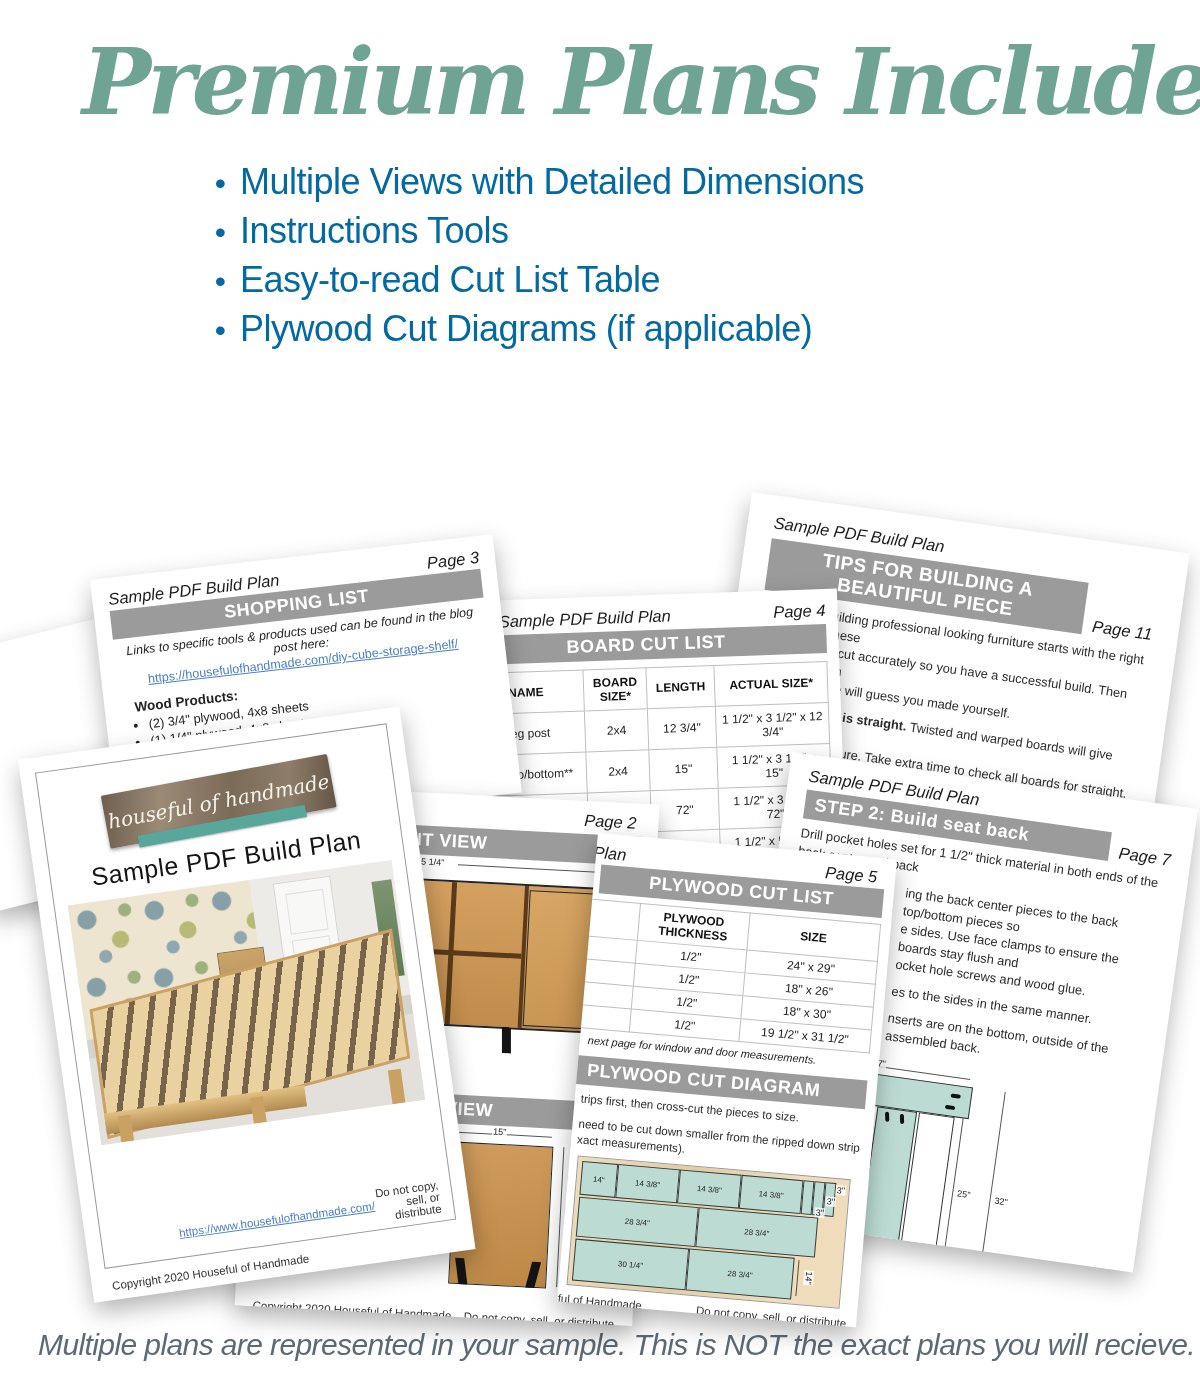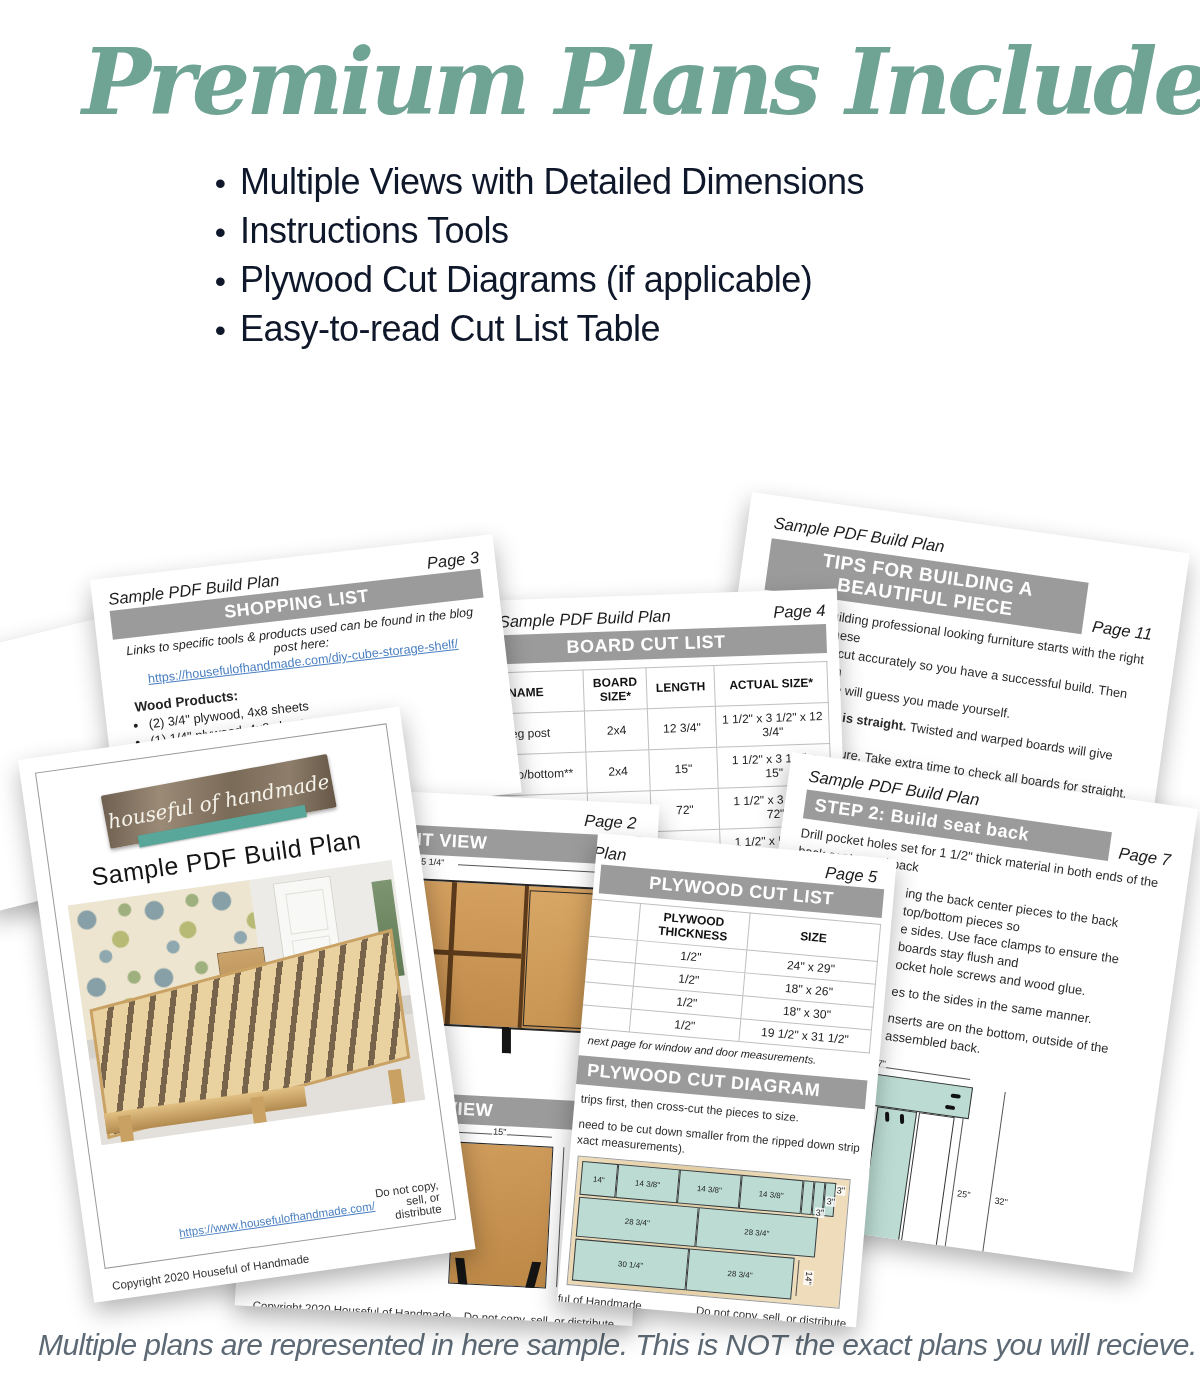--- a/index.html
+++ b/index.html
@@ -3,21 +3,21 @@
 <meta charset="utf-8">
 <style>
   html,body{margin:0;padding:0;}
   body{width:1200px;height:1400px;position:relative;overflow:hidden;background:#fff;
        font-family:"Liberation Sans",sans-serif;color:#222;}
   
   .main-title{position:absolute;left:82px;top:28px;width:1060px;
     font-family:"DejaVu Serif",serif;font-style:italic;font-weight:bold;
     font-size:92px;letter-spacing:-4px;color:#6FA495;white-space:nowrap;}
   .features{position:absolute;left:200px;top:158px;list-style:none;margin:0;padding:0;}
-  .features li{font-size:36px;line-height:47px;color:#0f172a;letter-spacing:-0.5px;}
+  .features li{font-size:36px;line-height:47px;color:#0369a1;letter-spacing:-0.5px;}
   .features .b{display:inline-block;width:40px;text-align:center;font-size:32px;}
   .caption{position:absolute;left:38px;top:1328px;width:1130px;font-size:30px;
     font-style:italic;color:#5D6A75;white-space:nowrap;letter-spacing:-0.6px;}
   
   .sheet{position:absolute;background:#fff;box-shadow:0 10px 24px rgba(0,0,0,.30);
     transform-origin:top left;overflow:hidden;}
   #sh-blank{left:-70px;top:660px;width:180px;height:260px;transform:rotate(-14deg);z-index:0;}
   #sh-p11{left:752px;top:492px;width:442px;height:560px;transform:rotate(8deg);z-index:1;}
   #sh-p4{left:452px;top:602px;width:385px;height:450px;transform:rotate(-2deg);z-index:2;}
   #sh-p7{left:792px;top:752px;width:410px;height:468px;transform:rotate(8deg);z-index:3;}
@@ -132,22 +132,22 @@
   .cfoot .notice{text-align:right;}
   .cv-copy{position:absolute;left:20px;bottom:8px;font-size:11.5px;color:#333;}
 </style>
 </head>
 <body>
 
 <div class="main-title">Premium Plans Include:</div>
 <ul class="features">
   <li><span class="b">•</span><span>Multiple Views with Detailed Dimensions</span></li>
   <li><span class="b">•</span><span>Instructions Tools</span></li>
+  <li><span class="b">•</span><span>Easy-to-read Cut List Table</span></li>
   <li><span class="b">•</span><span>Plywood Cut Diagrams (if applicable)</span></li>
-  <li><span class="b">•</span><span>Easy-to-read Cut List Table</span></li>
 </ul>
 
 <div class="sheet" id="sh-blank"></div>
 
 <div class="sheet" id="sh-p11">
   <div class="in">
     <div class="hdr">
         <span>Sample PDF Build Plan</span>
       </div>
     <div class="bnrow" style="margin-top:6px;">
@@ -429,13 +429,13 @@
     </div>
     <div class="cfoot">
       <span></span>
       <a class="lnk">https://www.housefulofhandmade.com/</a>
       <span class="notice">Do not copy, sell, or distribute</span>
     </div>
   </div>
   <div class="cv-copy">Copyright 2020 Houseful of Handmade</div>
 </div>
 
-<div class="caption">Multiple plans are represented in here sample. This is NOT the exact plans you will recieve.</div>
+<div class="caption">Multiple plans are represented in your sample. This is NOT the exact plans you will recieve.</div>
 
 </body></html>

